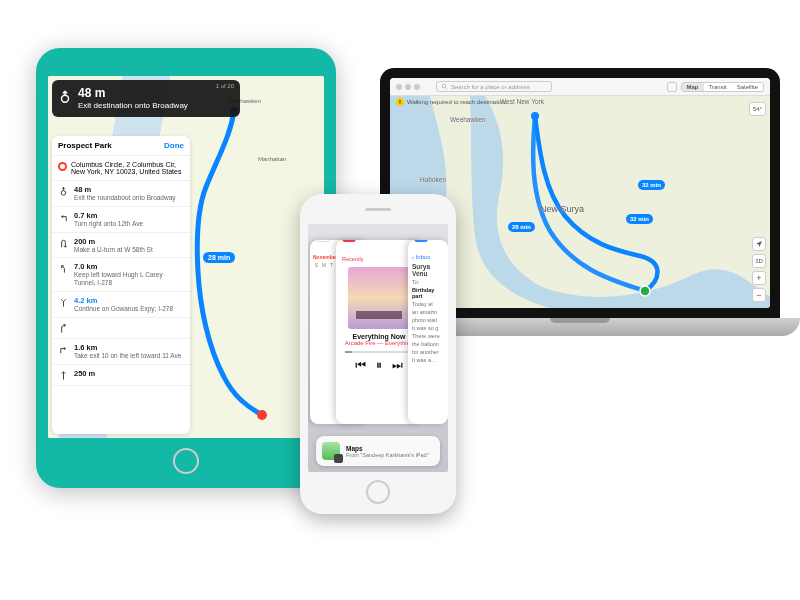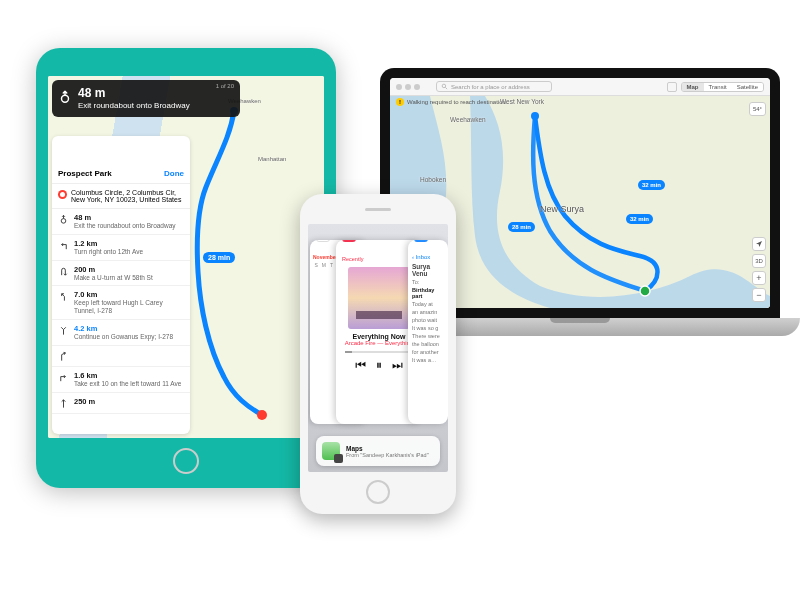--- a/index.html
+++ b/index.html
@@ -59,21 +59,21 @@
   position: absolute; top: 60px; left: 4px; bottom: 4px;
   width: 138px;
   background: #fff;
   border-radius: 6px;
   overflow: hidden;
   font-size: 7px;
   box-shadow: 0 1px 4px rgba(0,0,0,.15);
 }
 .dir-panel .head {
   display:flex; justify-content:space-between; align-items:flex-end;
-  padding:5px 6px; border-bottom:1px solid #eee;margin-top:28px;
+  padding:5px 6px; border-bottom:1px solid #eee;
 }
 .dir-panel .head .title { font-weight:600; font-size:8px; }
 .dir-panel .head .done { color:#0a84ff; font-weight:600; font-size:8px; }
 .dir-panel .dest {
   display:flex; align-items:flex-start; gap:4px;
   padding:5px 6px; border-bottom:1px solid #eee;
 }
 .dir-panel .dest .pin { width:9px; height:9px; border-radius:50%; background:#ff3b30; flex-shrink:0; margin-top:1px; position:relative; }
 .dir-panel .dest .pin::after { content:""; position:absolute; inset:2px; background:#fff; border-radius:50%; }
 .dir-panel .steps { overflow-y:auto; }
@@ -226,21 +226,21 @@
     <span class="time-bubble" style="left:155px; top:176px;">28 min</span>
     <span class="mac-area" style="left:180px; top:22px; font-size:6px;">Weehawken</span>
     <span class="mac-area" style="left:210px; top:80px; font-size:6px;">Manhattan</span>
 
     <div class="banner">
       <svg class="turn-icon" viewBox="0 0 24 24">
           <circle cx="12" cy="15" r="6" stroke="#fff" stroke-width="2.5" fill="none"></circle>
           <path d="M12 9 V2 M12 2 l-3 3 M12 2 l3 3" stroke="#fff" stroke-width="2.5" fill="none" stroke-linecap="round"></path>
         </svg>
       <div class="dist">48 m</div>
-      <div>Exit roundabout onto Broadway</div>
+      <div>Exit destination onto Broadway</div>
       <div class="pg">1 of 20</div>
     </div>
 
     <div class="dir-panel">
       <div class="head">
         <span class="title">Prospect Park</span>
         <span class="done">Done</span>
       </div>
       <div class="dest">
         <span class="pin"></span>
@@ -259,21 +259,21 @@
               <div class="s">Exit the roundabout onto Broadway</div>
             </span>
           </div>
           <div class="step">
             <span class="ic">
               <svg viewBox="0 0 24 24">
                 <path d="M18 20V10H8M8 10l3-3M8 10l3 3"></path>
               </svg>
             </span>
             <span class="tx">
-              <div class="d">1.2 km</div>
+              <div class="d">0.7 km</div>
               <div class="s">Turn right onto 12th Ave</div>
             </span>
           </div>
           <div class="step">
             <span class="ic">
               <svg viewBox="0 0 24 24">
                 <path d="M8 20V9a4 4 0 0 1 8 0v11M16 20l-3-3M16 20l3-3"></path>
               </svg>
             </span>
             <span class="tx">

